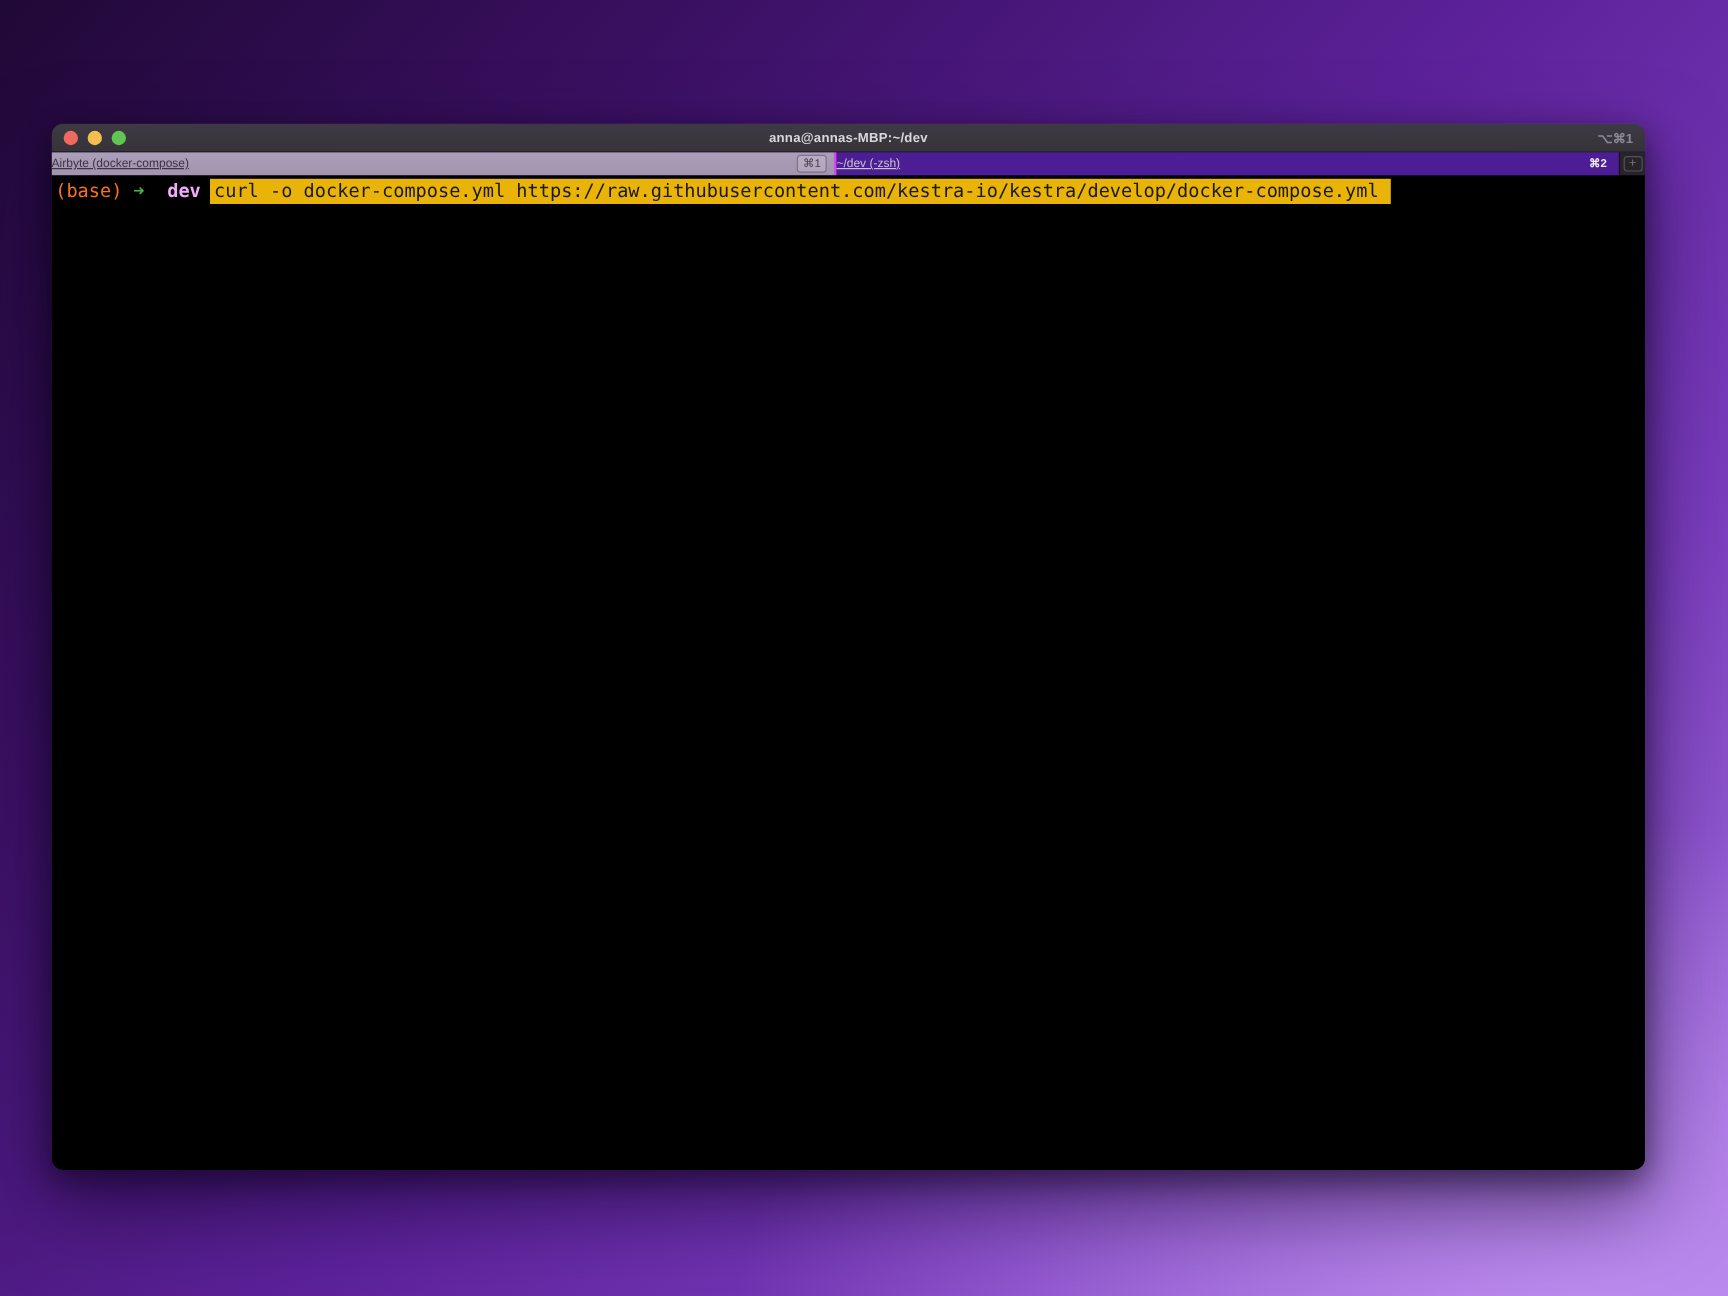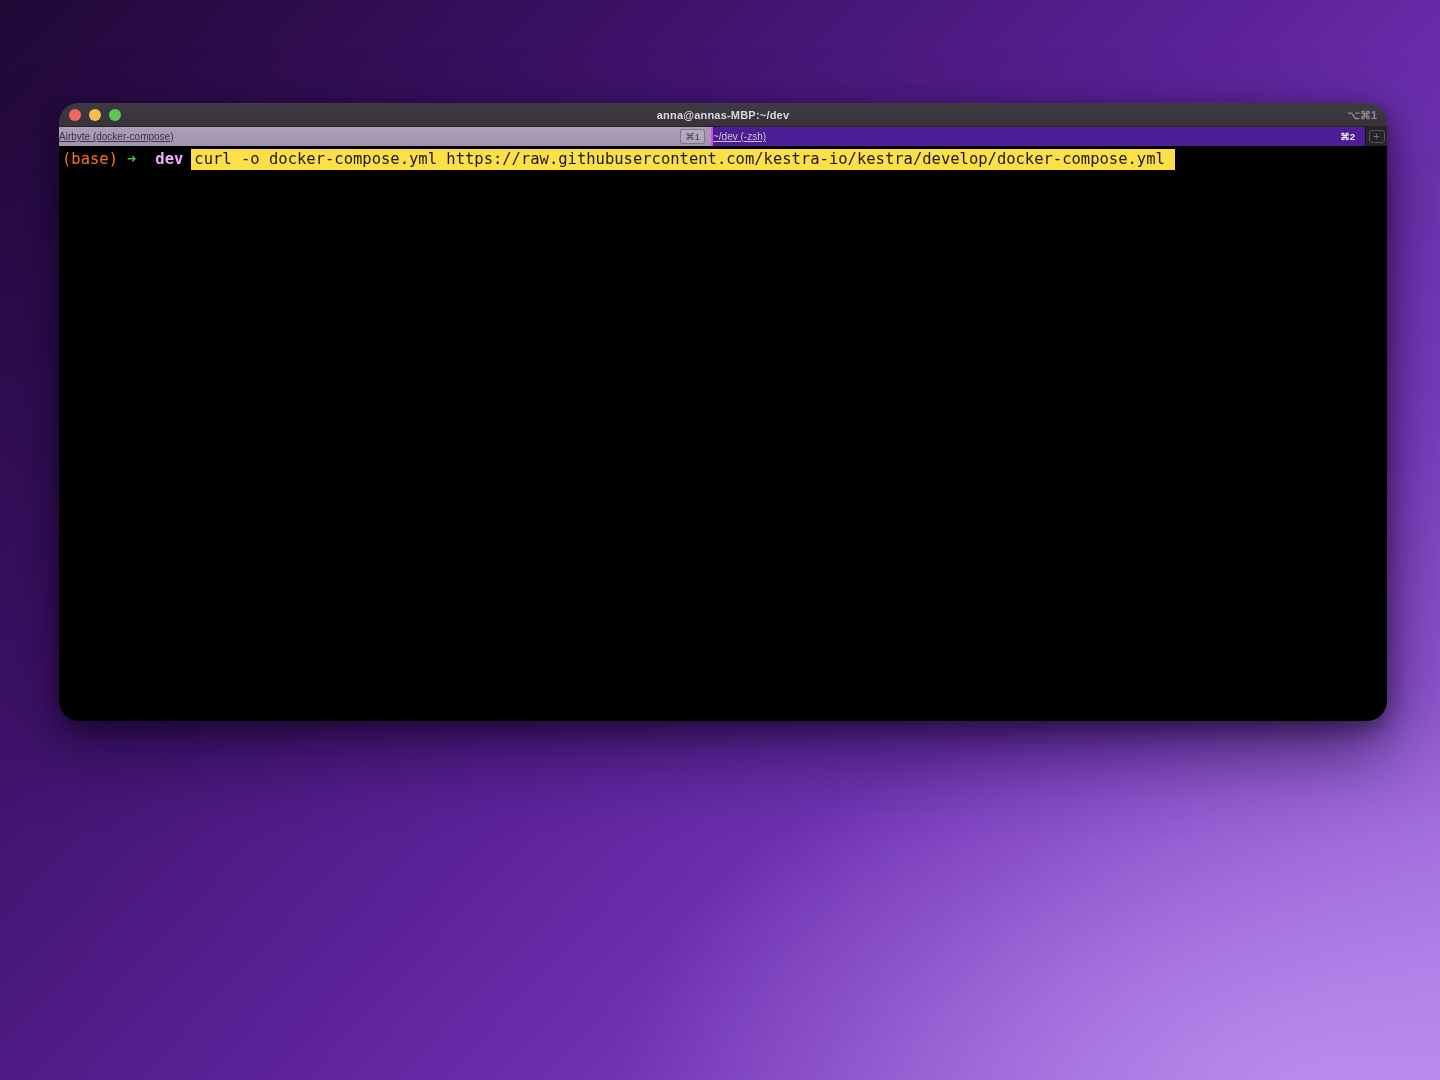--- a/index.html
+++ b/index.html
@@ -6,23 +6,23 @@
   html, body { width: 1440px; height: 1080px; overflow: hidden; }
   body {
     font-family: "Liberation Sans", sans-serif;
     background:
       radial-gradient(90% 70% at 92% 102%, rgba(194,146,242,0.85) 0%, rgba(194,146,242,0.0) 55%),
       linear-gradient(133deg, #200836 0%, #3c1166 26%, #5d229b 52%, #7a3cbd 74%, #a775e2 100%);
   }
 
   .window {
     position: absolute;
-    left: 59px; top: 103px;
-    width: 1328px; height: 618px;
-    border-radius: 20px;
+    left: 43px; top: 103px;
+    width: 1328px; height: 872px;
+    border-radius: 10px;
     overflow: hidden;
     box-shadow: 0 30px 70px rgba(15,0,35,0.55), 0 8px 24px rgba(0,0,0,0.45);
     display: flex;
     flex-direction: column;
   }
 
   
   .titlebar {
     height: 24px;
     flex: 0 0 24px;
@@ -116,21 +116,21 @@
     color: #c9c9c9;
     padding: 3px 0 0 3px;
     cursor: text;
   }
   .term-line { white-space: pre; line-height: 21px; }
   .tok-env   { color: #f97316; }
   .tok-arrow { color: #4db54d; font-weight: bold; margin-left: 9px; }
   .tok-dir   { color: #f0abfc; font-weight: bold; margin-left: 19px; }
   .tok-cmd   {
     margin-left: 8px;
-    background: #fde047;
+    background: #eab308;
     color: #1a1a1a;
     padding: 1px 10px 2px 3px;
   }
 </style>
 </head>
 <body>
 
 <div class="window">
 
   <div class="titlebar">

